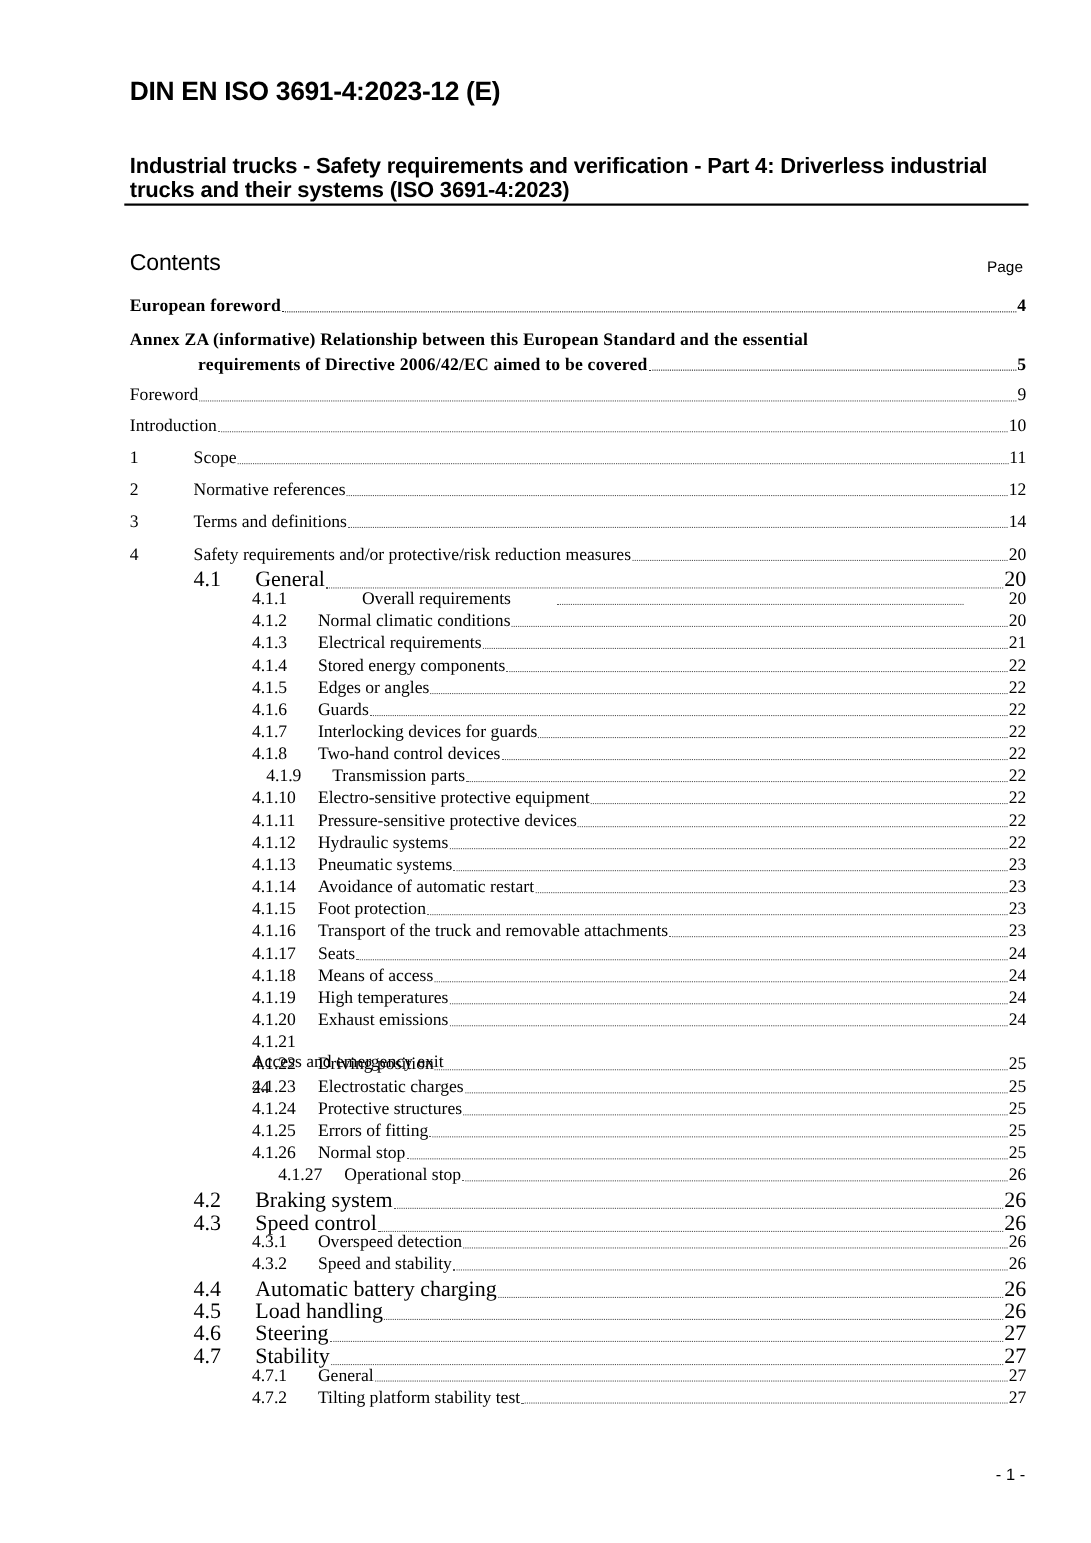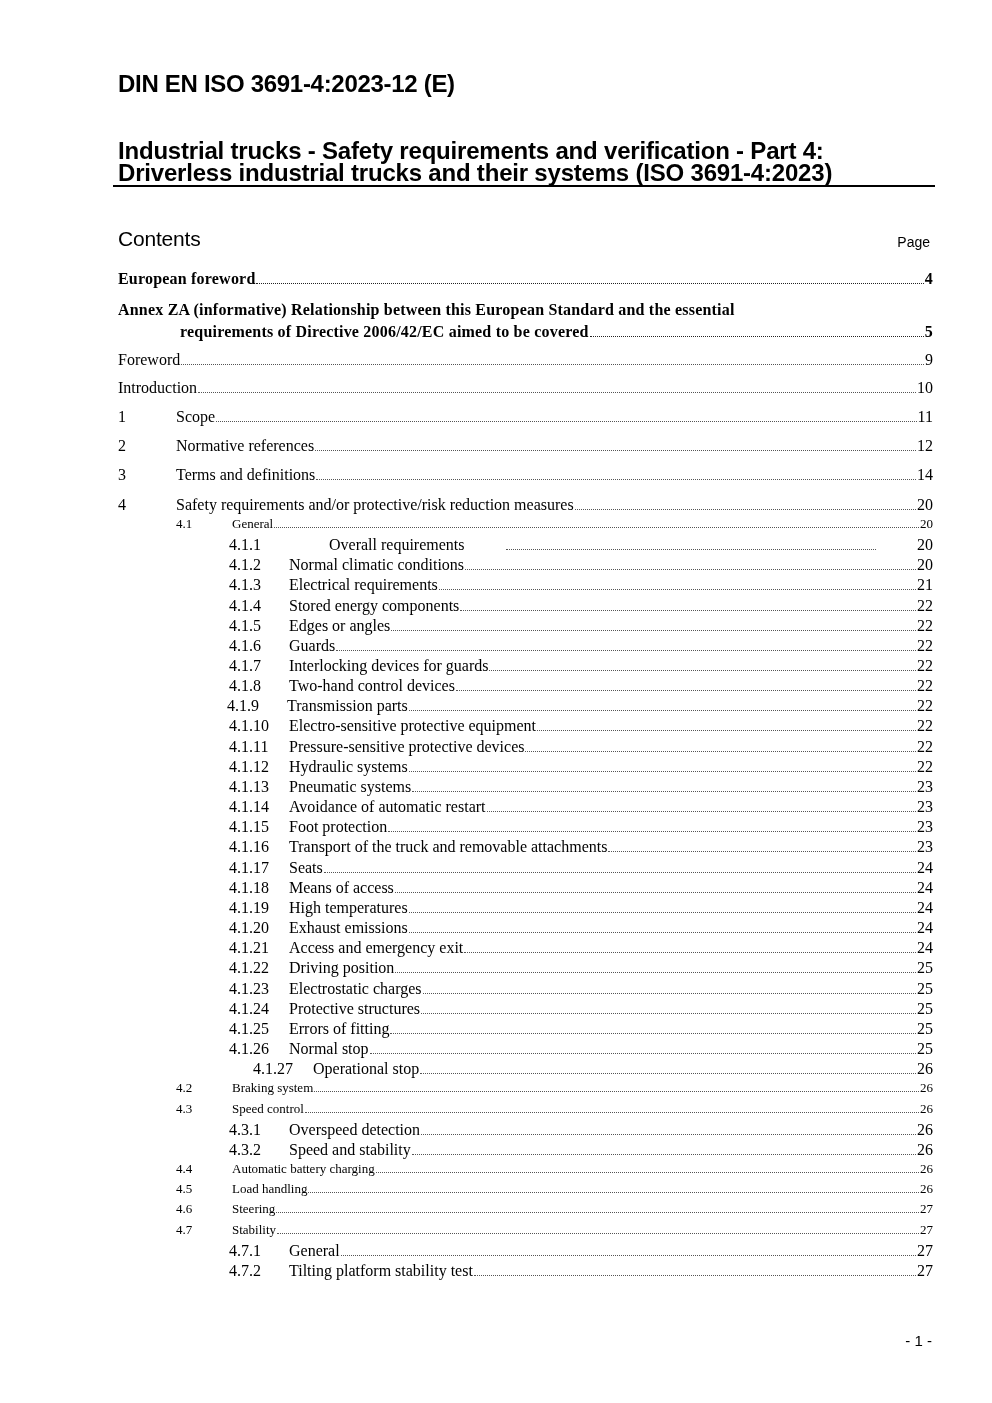--- a/index.html
+++ b/index.html
@@ -5,21 +5,21 @@
   html, body { margin: 0; padding: 0; background: #ffffff; }
   body { width: 992px; height: 1403px; position: relative; overflow: hidden; color: #000; }
   .page { position: absolute; left: 0; top: 0; width: 992px; height: 1403px; background: #fff; }
   .doc-id {
     position: absolute; left: 118px; top: 70px;
     font-family: "Liberation Sans", sans-serif; font-weight: bold; font-size: 24px;
     letter-spacing: -0.3px; white-space: nowrap;
   }
   .doc-title {
     position: absolute; left: 118px; top: 140px; width: 818px;
-    font-family: "Liberation Sans", sans-serif; font-weight: bold; font-size: 24px;
+    font-family: "Liberation Sans", sans-serif; font-weight: bold; font-size: 20px;
     line-height: 22px; letter-spacing: -0.2px;
   }
   .title-rule {
     position: absolute; left: 113px; top: 185px; width: 822px; height: 2px; background: #000;
   }
   .contents-heading {
     position: absolute; left: 118px; top: 227px;
     font-family: "Liberation Sans", sans-serif; font-size: 21px; letter-spacing: -0.2px;
   }
   .page-heading {
@@ -34,21 +34,21 @@
   .entry .num { display: inline-block; }
   .entry .label { flex: 0 0 auto; }
   .entry .dots {
     flex: 1 1 auto; overflow: hidden; margin: 0 1px; height: 1px; align-self: flex-end;
     margin-bottom: 4px; border-bottom: 1px dotted #555;
   }
   .entry .pg { flex: 0 0 auto; text-align: right; }
   .lvl0 { font-size: 16px; font-weight: bold; letter-spacing: 0.2px; }
   .lvl0 .dots { border-bottom: 1px dotted #222; }
   .lvl1 { font-size: 16px; }
-  .lvl2 { font-size: 13px; }
+  .lvl2 { font-size: 20px; }
   .lvl3 { font-size: 16px; }
   .annex-line1 {
     position: absolute; left: 118px; top: 301px;
     font-family: "Liberation Serif", serif; font-size: 16px; font-weight: bold; white-space: nowrap;
     letter-spacing: 0.2px;
   }
   .footer-page {
     position: absolute; right: 60px; top: 1332px;
     font-family: "Liberation Sans", sans-serif; font-size: 15px; white-space: pre;
   }
@@ -164,21 +164,21 @@
         <span class="label">Interlocking devices for guards</span>
         <span class="dots"></span>
         <span class="pg">22</span>
       </div>
     <div class="entry lvl3" style="left:229px; top:677px;">
         <span class="num" style="width:60px;">4.1.8</span>
         <span class="label">Two-hand control devices</span>
         <span class="dots"></span>
         <span class="pg">22</span>
       </div>
-    <div class="entry lvl3" style="left:227px; top:697px;">
+    <div class="entry lvl3" style="left:242px; top:697px;">
         <span class="num" style="width:60px;">4.1.9</span>
         <span class="label">Transmission parts</span>
         <span class="dots"></span>
         <span class="pg">22</span>
       </div>
     <div class="entry lvl3" style="left:229px; top:717px;">
         <span class="num" style="width:60px;">4.1.10</span>
         <span class="label">Electro-sensitive protective equipment</span>
         <span class="dots"></span>
         <span class="pg">22</span>
@@ -236,21 +236,21 @@
         <span class="label">High temperatures</span>
         <span class="dots"></span>
         <span class="pg">24</span>
       </div>
     <div class="entry lvl3" style="left:229px; top:919px;">
         <span class="num" style="width:60px;">4.1.20</span>
         <span class="label">Exhaust emissions</span>
         <span class="dots"></span>
         <span class="pg">24</span>
       </div>
-    <div class="entry lvl3" style="left:229px; top:939px;">
+    <div class="entry lvl3" style="left:229px; top:939px;flex-direction:column;">
         <span class="num" style="width:60px;">4.1.21</span>
         <span class="label">Access and emergency exit</span>
         <span class="dots"></span>
         <span class="pg">24</span>
       </div>
     <div class="entry lvl3" style="left:229px; top:959px;">
         <span class="num" style="width:60px;">4.1.22</span>
         <span class="label">Driving position</span>
         <span class="dots"></span>
         <span class="pg">25</span>

